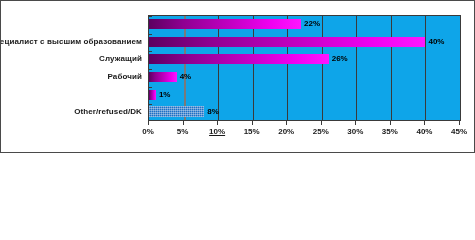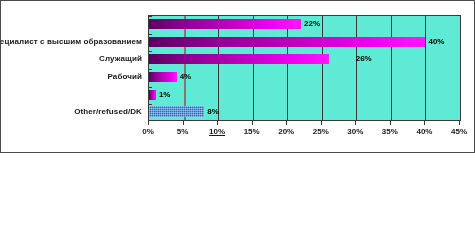--- a/index.html
+++ b/index.html
@@ -43,21 +43,21 @@
     position:absolute;
     left:147px;
     top:14px;
     width:313px;
     height:106px;
     border-left:1px solid #3a3a3a;
     border-top:1px solid #3a3a3a;
     border-right:1px solid #3a3a3a;
     border-bottom:1px solid #3a3a3a;
     box-sizing:border-box;
-    background:#5eead4;
+    background:#0ea5e9;
   }
   .gridline{
     position:absolute;
     top:0;
     bottom:0;
     width:1px;
     background:#3a3a3a;
   }
   .gridline.major{background:#7a7a7a;width:2px;}
 
@@ -145,21 +145,21 @@
         <div class="bar-value" style="left: 152.044px;">22%</div>
       </div>
       <div style="position: absolute; left: 0px; top: 0px; width: 3px; height: 1px; background: rgb(58, 58, 58);"></div>
       <div class="bar-row" style="top: 17.6667px;">
         <div class="bar" style="width: 276.444px;"></div>
         <div class="bar-value" style="left: 276.444px;">40%</div>
       </div>
       <div style="position: absolute; left: 0px; top: 17.6667px; width: 3px; height: 1px; background: rgb(58, 58, 58);"></div>
       <div class="bar-row" style="top: 35.3333px;">
         <div class="bar" style="width: 179.689px;"></div>
-        <div class="bar-value" style="left: 179.689px; margin-left: 24px;">26%</div>
+        <div class="bar-value" style="left: 179.689px;">26%</div>
       </div>
       <div style="position: absolute; left: 0px; top: 35.3333px; width: 3px; height: 1px; background: rgb(58, 58, 58);"></div>
       <div class="bar-row" style="top: 53px;">
         <div class="bar" style="width: 27.6444px;"></div>
         <div class="bar-value" style="left: 27.6444px;">4%</div>
       </div>
       <div style="position: absolute; left: 0px; top: 53px; width: 3px; height: 1px; background: rgb(58, 58, 58);"></div>
       <div class="bar-row" style="top: 70.6667px;">
         <div class="bar" style="width: 6.91111px;"></div>
         <div class="bar-value" style="left: 6.91111px;">1%</div>

